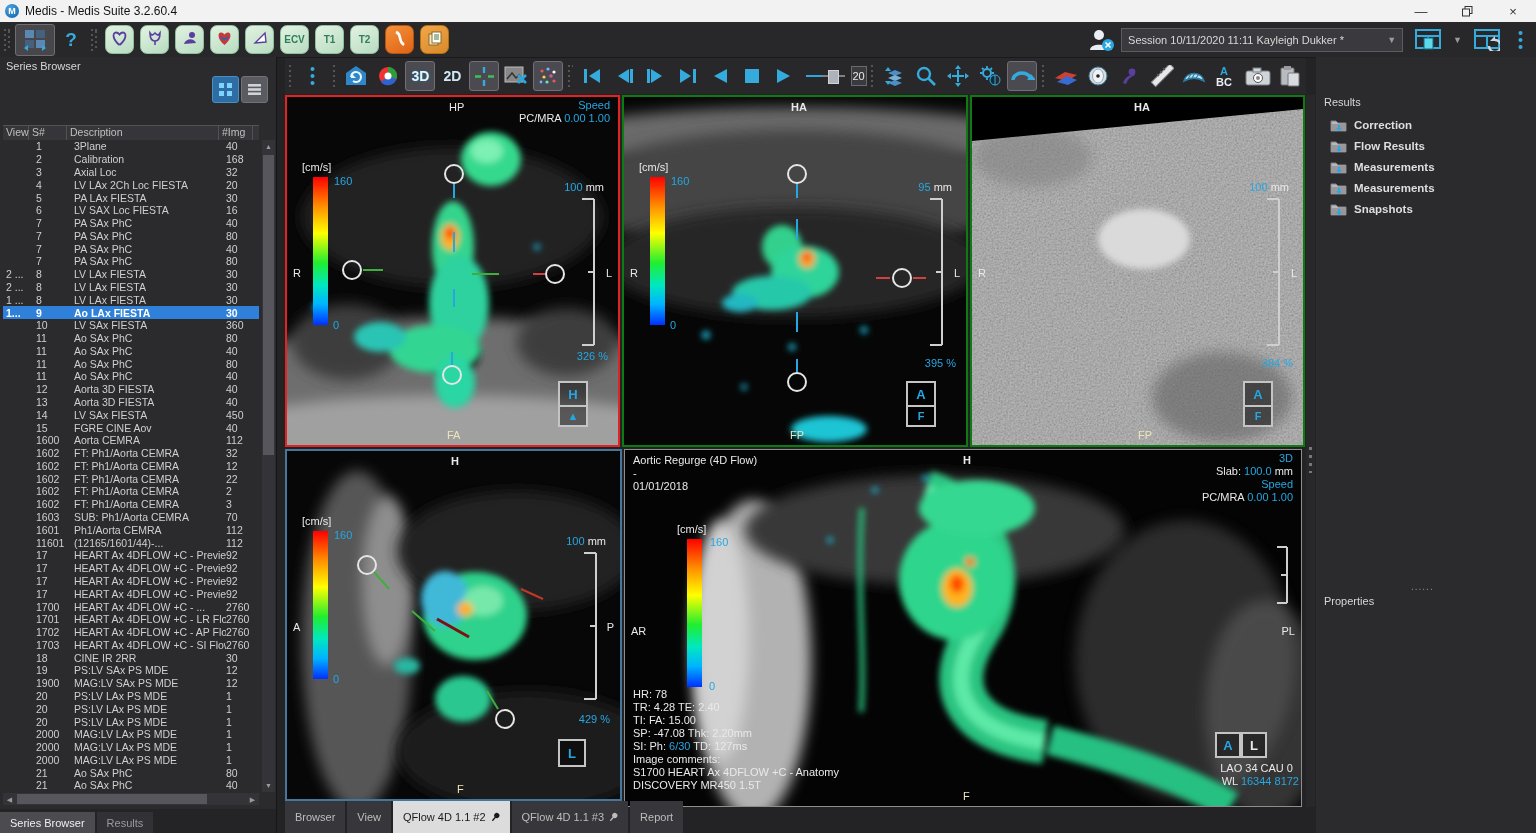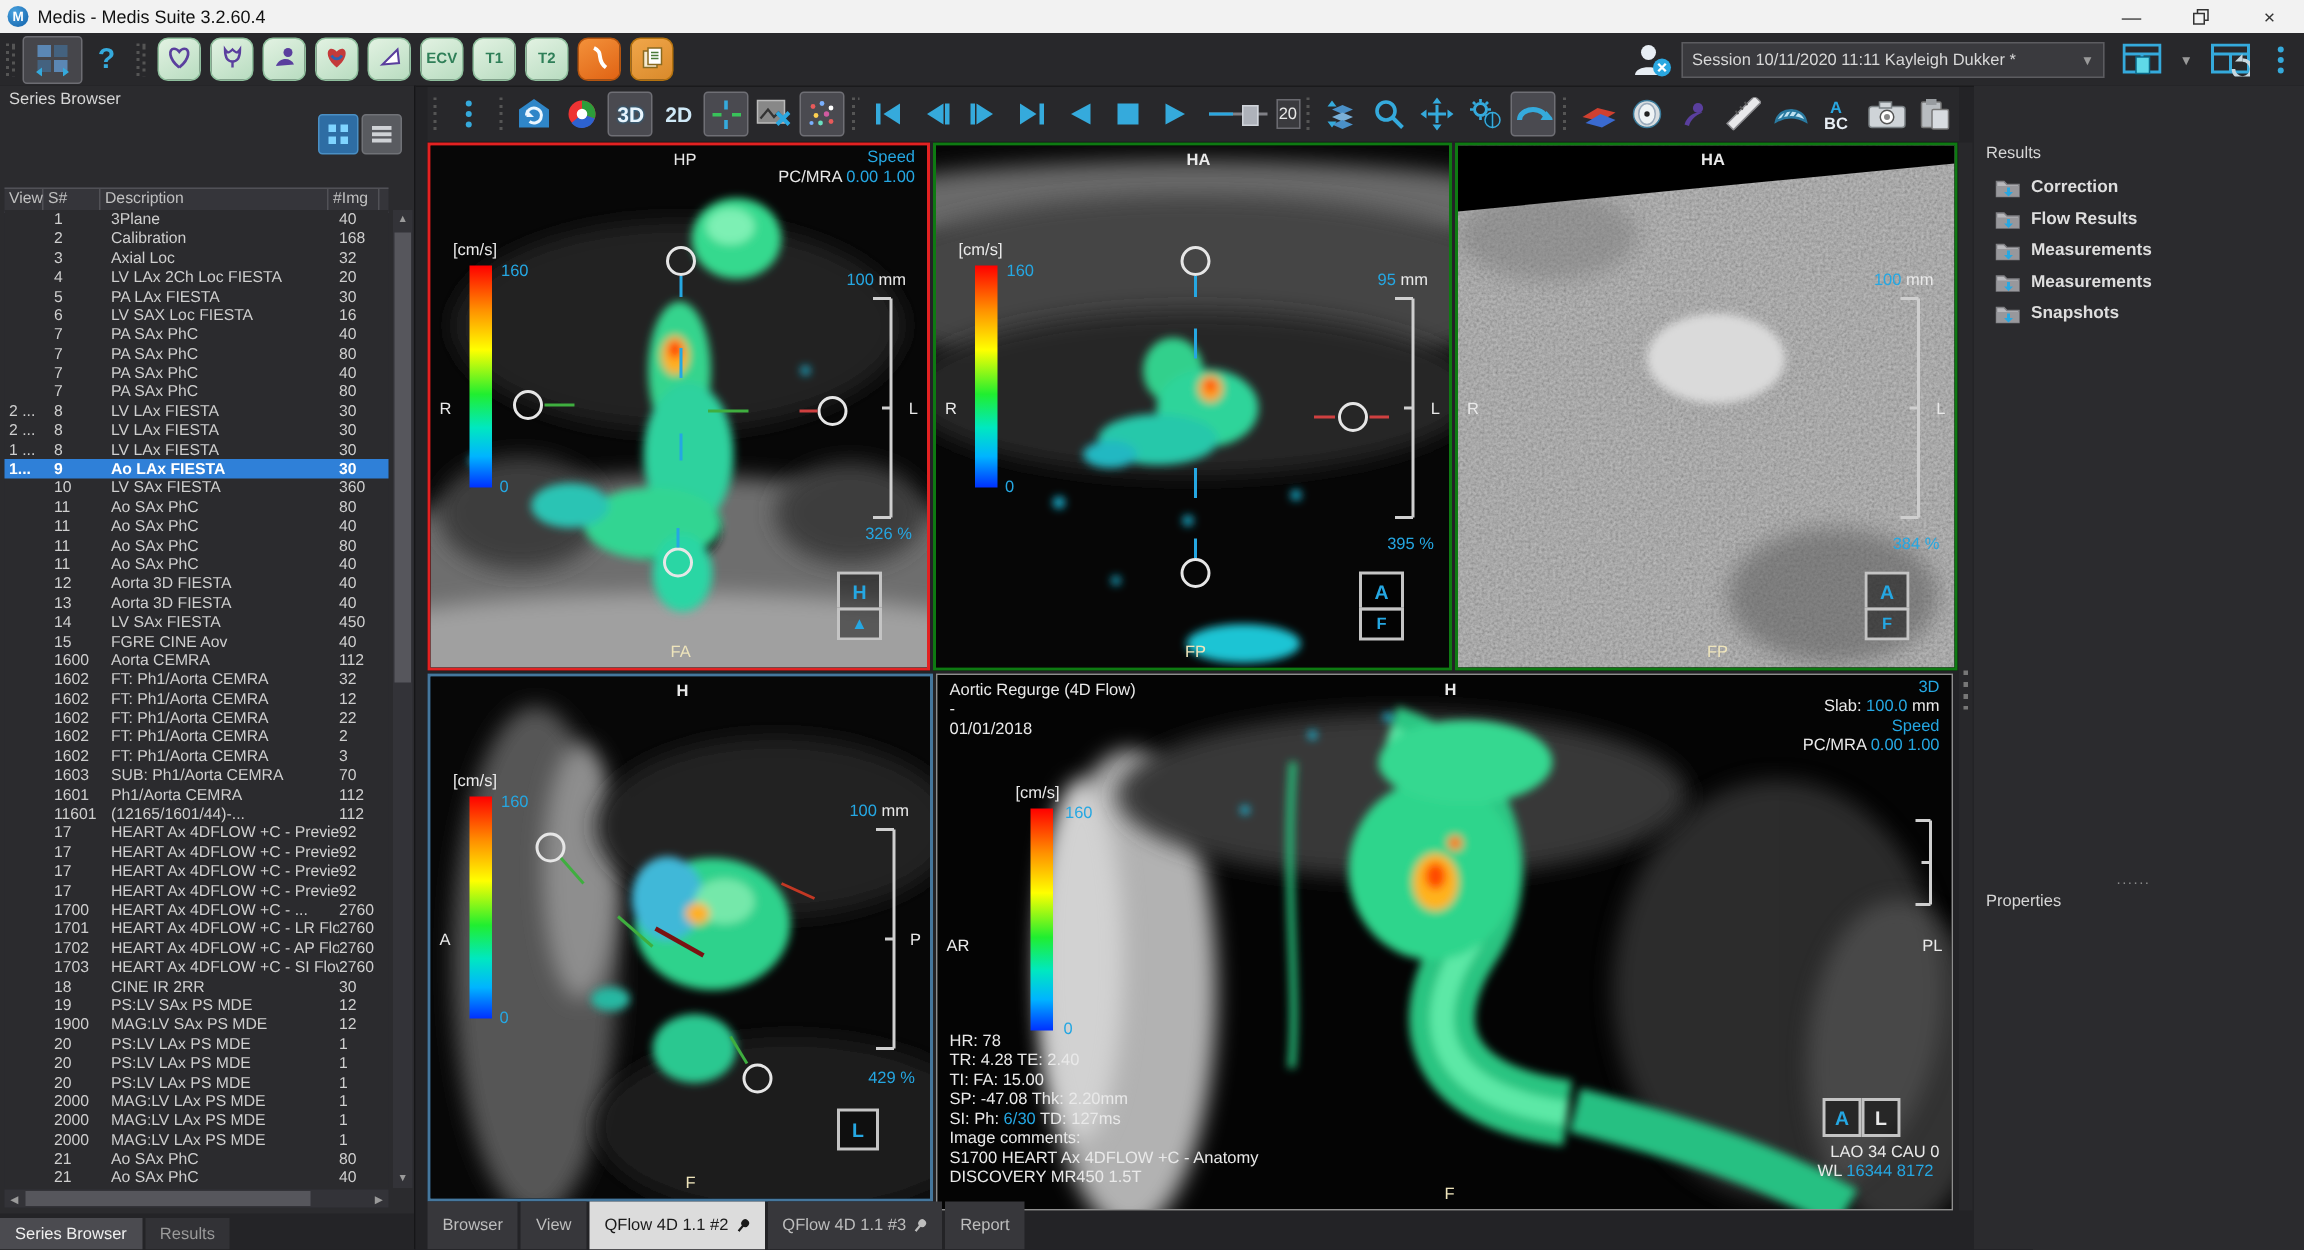--- a/index.html
+++ b/index.html
@@ -1053,21 +1053,21 @@
       <div class="ov" style="position: static;"><span class="w">SI:  Ph:  </span><span class="c">6/30</span><span class="w"> TD: 127ms</span></div>
       <div class="ov" style="position: static;"><span class="w">Image comments:</span></div>
       <div class="ov" style="position: static;"><span class="w">S1700 HEART Ax 4DFLOW +C - Anatomy</span></div>
       <div class="ov" style="position: static;"><span class="w">DISCOVERY MR450 1.5T</span></div>
     </div>
   <div style="position:absolute;right:34px;top:282px;display:flex;">
     <div class="cube" style="width:22px;height:22px;">A</div>
     <div class="cube" style="width:22px;height:22px;color:#e8e8e8;">L</div>
   </div>
   <div class="ov w" style="right:8px;top:312px;">LAO 34 CAU 0</div>
-  <div class="ov" style="right:12px;top:325px;">
+  <div class="ov" style="right:2px;top:325px;">
     <span class="w">WL</span> <span class="c">16344 8172</span>
   </div>
   <div class="ov warm" style="left:338px;bottom:3px;">F</div>
 </div>
 
 <div class="splitter">
     <div class="dots"></div>
   </div>
 
 <div class="right-panel">

